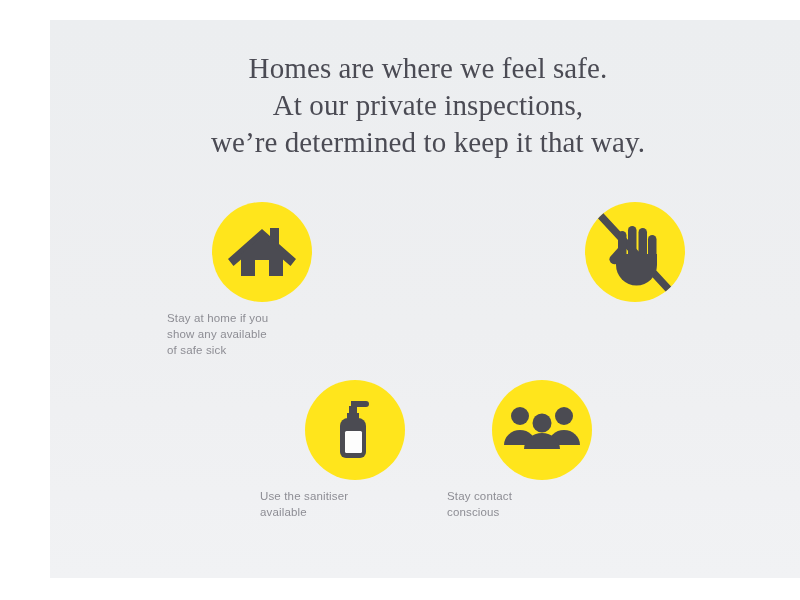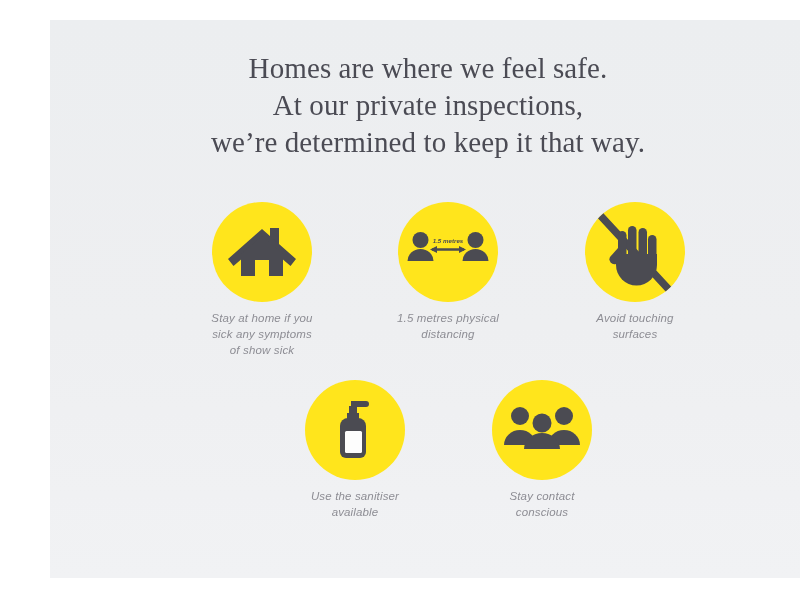--- a/index.html
+++ b/index.html
@@ -31,21 +31,21 @@
     text-align:center;
     font-family:"Liberation Serif", serif;
     font-size:29px;
     line-height:1.28;
     color:#4b4b54;
     letter-spacing:0.1px;
   }
   #headline .hl{display:block;white-space:nowrap;}
 
   
-  .tile{position:absolute;width:190px;text-align:center;font-style:italic;}
+  .tile{position:absolute;width:190px;}
   .circle{
     width:100px;height:100px;border-radius:50%;
     background:#ffe51c;
     margin:0 auto;
     position:relative;
     overflow:hidden;
   }
   .circle svg{position:absolute;left:0;top:0;}
   .cap{
     margin-top:9px;
@@ -94,67 +94,41 @@
 
         <path d="M50 27 L84 57 L78.5 64 L50 39.5 L21.5 64 L16 57 Z" fill="#4b4b52"></path>
 
         <path d="M29 52 L50 34 L71 52 L71 74 L29 74 Z" fill="#4b4b52"></path>
 
         <rect x="43" y="58" width="14" height="16" fill="#ffe51c"></rect>
       </svg>
     </div>
     <div class="cap">
       <span>Stay at home if you</span><br>
-      <span>sick any symptoms</span><br>
-      <span>of show sick</span>
+      <span>show any available</span><br>
+      <span>of safe sick</span>
     </div>
   </div>
 
-  <div class="tile" id="tile-distance">
-    <div class="circle">
-      <svg width="100" height="100" viewBox="0 0 100 100">
-
-        <circle cx="22.5" cy="38" r="8" fill="#4b4b52"></circle>
-        <path d="M9.5 59 a13 12 0 0 1 26 0 Z" fill="#4b4b52"></path>
-
-        <circle cx="77.5" cy="38" r="8" fill="#4b4b52"></circle>
-        <path d="M64.5 59 a13 12 0 0 1 26 0 Z" fill="#4b4b52"></path>
-
-        <line x1="34" y1="47.5" x2="66" y2="47.5" stroke="#4b4b52" stroke-width="2.4"></line>
-        <path d="M32 47.5 L39 44 L39 51 Z" fill="#4b4b52"></path>
-        <path d="M68 47.5 L61 44 L61 51 Z" fill="#4b4b52"></path>
-
-        <text x="50" y="41" text-anchor="middle" font-family="Liberation Sans, sans-serif" font-size="6.2" font-weight="bold" fill="#4b4b52">1.5 metres</text>
-      </svg>
-    </div>
-    <div class="cap">
-      <span>1.5 metres physical</span><br>
-      <span>distancing</span>
-    </div>
-  </div>
 
   <div class="tile" id="tile-touch">
     <div class="circle">
       <svg width="100" height="100" viewBox="0 0 100 100">
 
         <line x1="14" y1="12" x2="88" y2="92" stroke="#4b4b52" stroke-width="7.5" stroke-linecap="round"></line>
 
         <g fill="#4b4b52">
           <rect x="43" y="24" width="8.5" height="36" rx="4.25"></rect>
           <rect x="53.5" y="26" width="8.5" height="34" rx="4.25"></rect>
           <rect x="33" y="29" width="8.5" height="32" rx="4.25"></rect>
           <rect x="63" y="33" width="8.5" height="28" rx="4.25"></rect>
           <path d="M33 46 L25 55 a5 5 0 0 0 6 7 l9 -6 Z"></path>
           <path d="M31 52 h41 v11 a20.5 20.5 0 0 1 -41 0 Z"></path>
         </g>
       </svg>
-    </div>
-    <div class="cap">
-      <span>Avoid touching</span><br>
-      <span>surfaces</span>
     </div>
   </div>
 
   <div class="tile" id="tile-contact">
     <div class="circle">
       <svg width="100" height="100" viewBox="0 0 100 100">
         <g fill="#4b4b52">
 
           <circle cx="28" cy="36" r="9"></circle>
           <path d="M12 65 a16 15 0 0 1 32 0 Z"></path>

